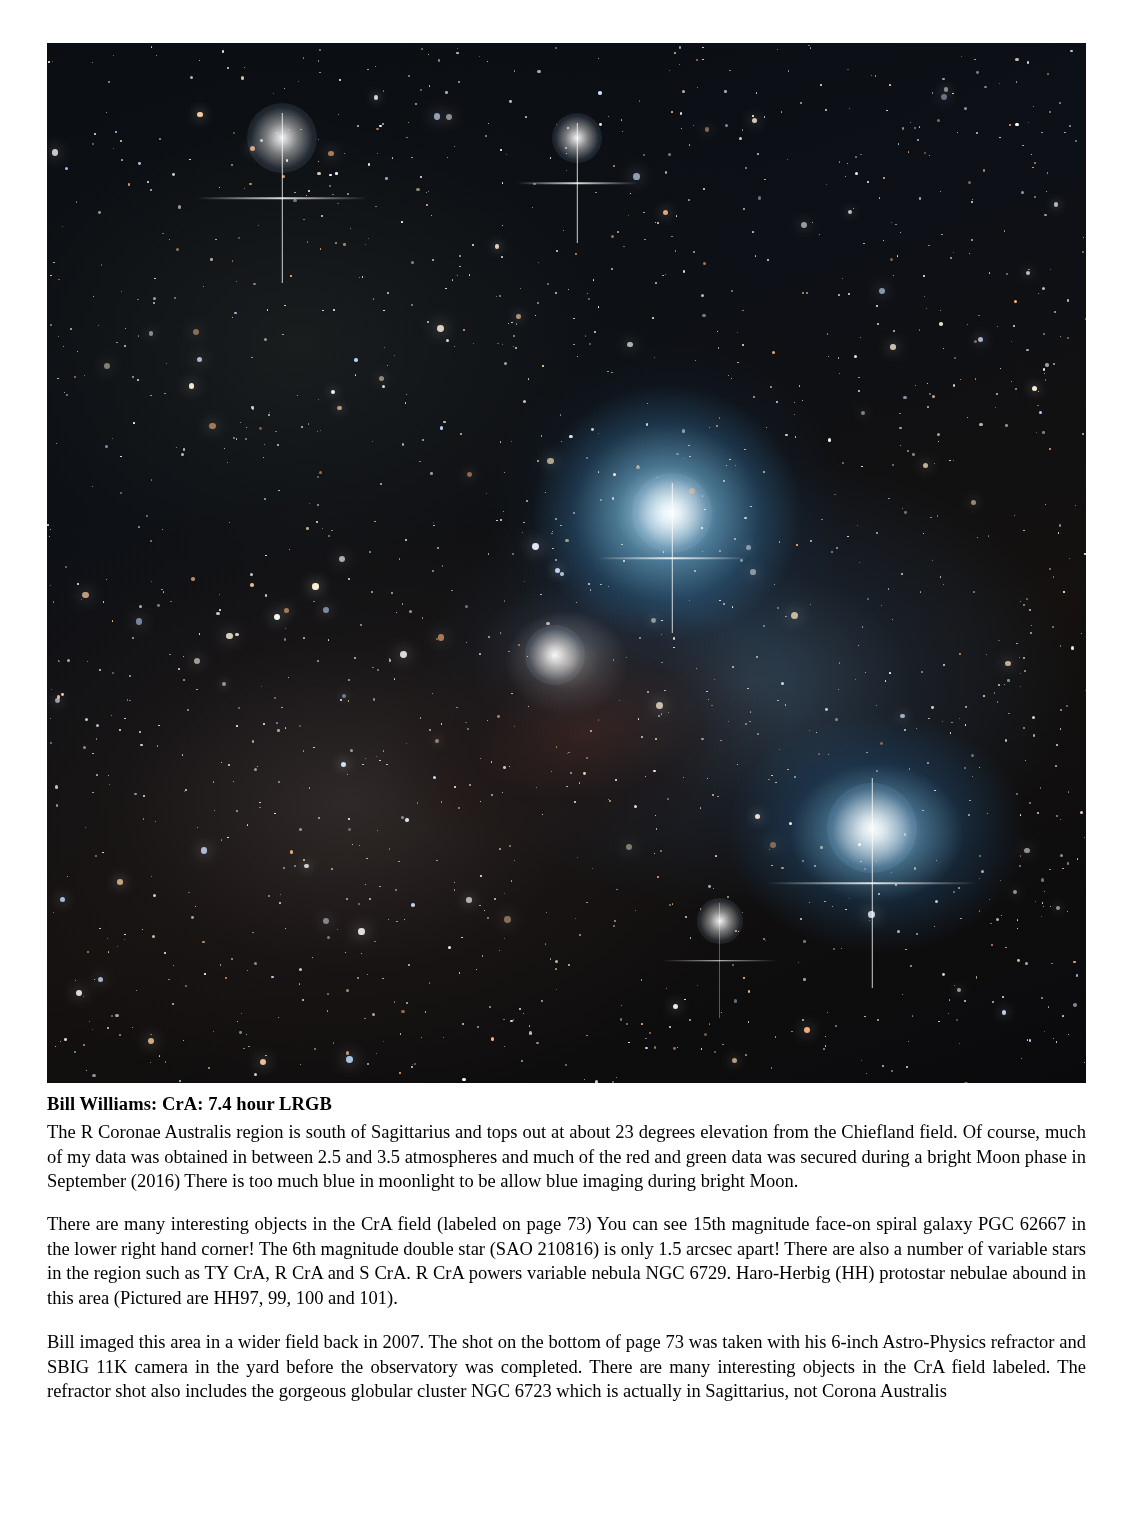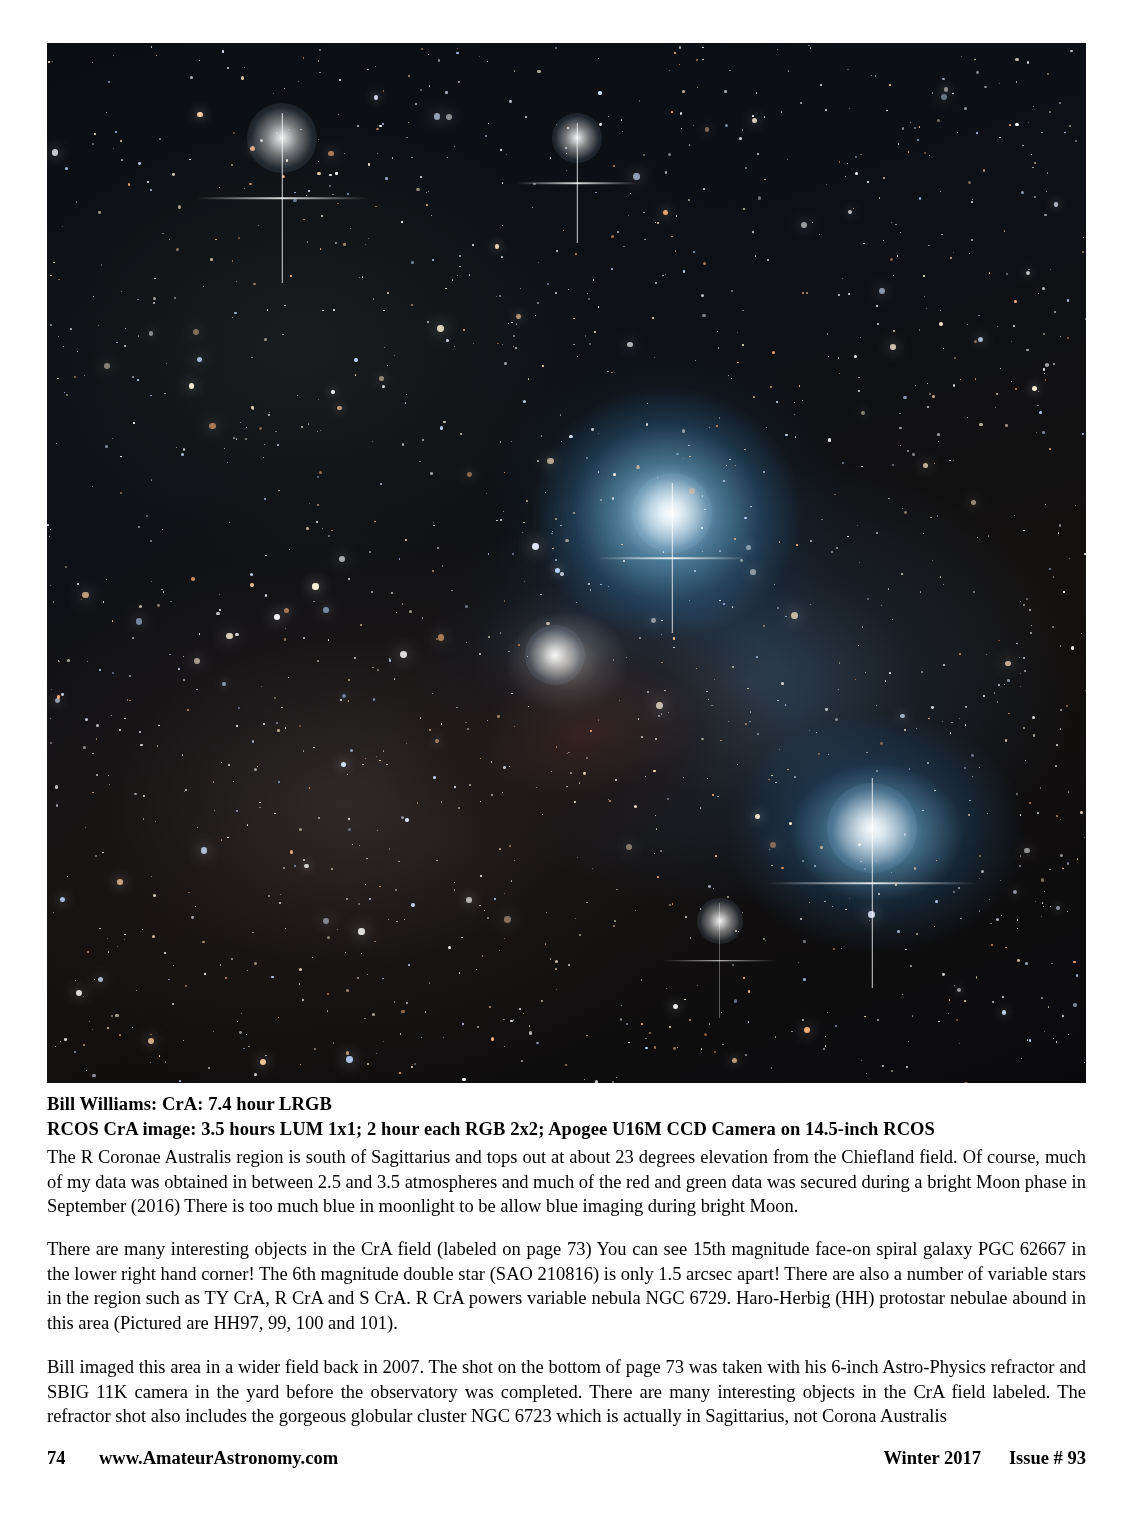--- a/index.html
+++ b/index.html
@@ -1651,28 +1651,19 @@
     <div class="diff" style="left:720px;top:735px;width:210px;height:210px;"></div>
 
     <div class="glow" style="left:650px;top:855px;width:46px;height:46px;"></div>
     <div class="diff" style="left:615px;top:860px;width:115px;height:115px;"></div>
 
     <div class="glow" style="left:478px;top:582px;width:60px;height:60px;"></div>
   </div>
 
   <div class="caption-block">
     <div class="caption-line">Bill Williams: CrA: 7.4 hour LRGB</div>
-    <div class="caption-line">RCOS CrA image: 3.5 hours LUM 1x1; 2 hour each RGB 2x2; Apogee U16M CCD Camera on 14.5-inch RCOS</div>
     <p class="body-para">The R Coronae Australis region is south of Sagittarius and tops out at about 23 degrees elevation from the Chiefland field. Of course, much of my data was obtained in between 2.5 and 3.5 atmospheres and much of the red and green data was secured during a bright Moon phase in September (2016) There is too much blue in moonlight to be allow blue imaging during bright Moon.</p>
     <p class="body-para">There are many interesting objects in the CrA field (labeled on page 73)  You can see 15th magnitude face-on spiral galaxy PGC 62667 in the lower right hand corner! The 6th magnitude double star (SAO 210816) is only 1.5 arcsec apart! There are also a number of variable stars in the region such as TY CrA, R CrA and S CrA. R CrA powers variable nebula NGC 6729. Haro-Herbig (HH) protostar nebulae abound in this area (Pictured are HH97, 99, 100 and 101).</p>
     <p class="body-para spaced">Bill imaged this area in a wider field back in 2007. The shot on the bottom of page 73 was taken with his 6-inch Astro-Physics refractor and SBIG 11K camera in the yard before the observatory was completed. There are many interesting objects in the CrA field labeled. The refractor shot also includes the gorgeous globular cluster NGC 6723 which is actually in Sagittarius, not Corona Australis</p>
   </div>
 
-  <div class="footer">
-    <span class="footer-page">74</span>
-    <span class="footer-site">www.AmateurAstronomy.com</span>
-    <span class="footer-right">
-      <span>Winter 2017</span>
-      <span>Issue # 93</span>
-    </span>
-  </div>
 
 </div>
 
 </body></html>

